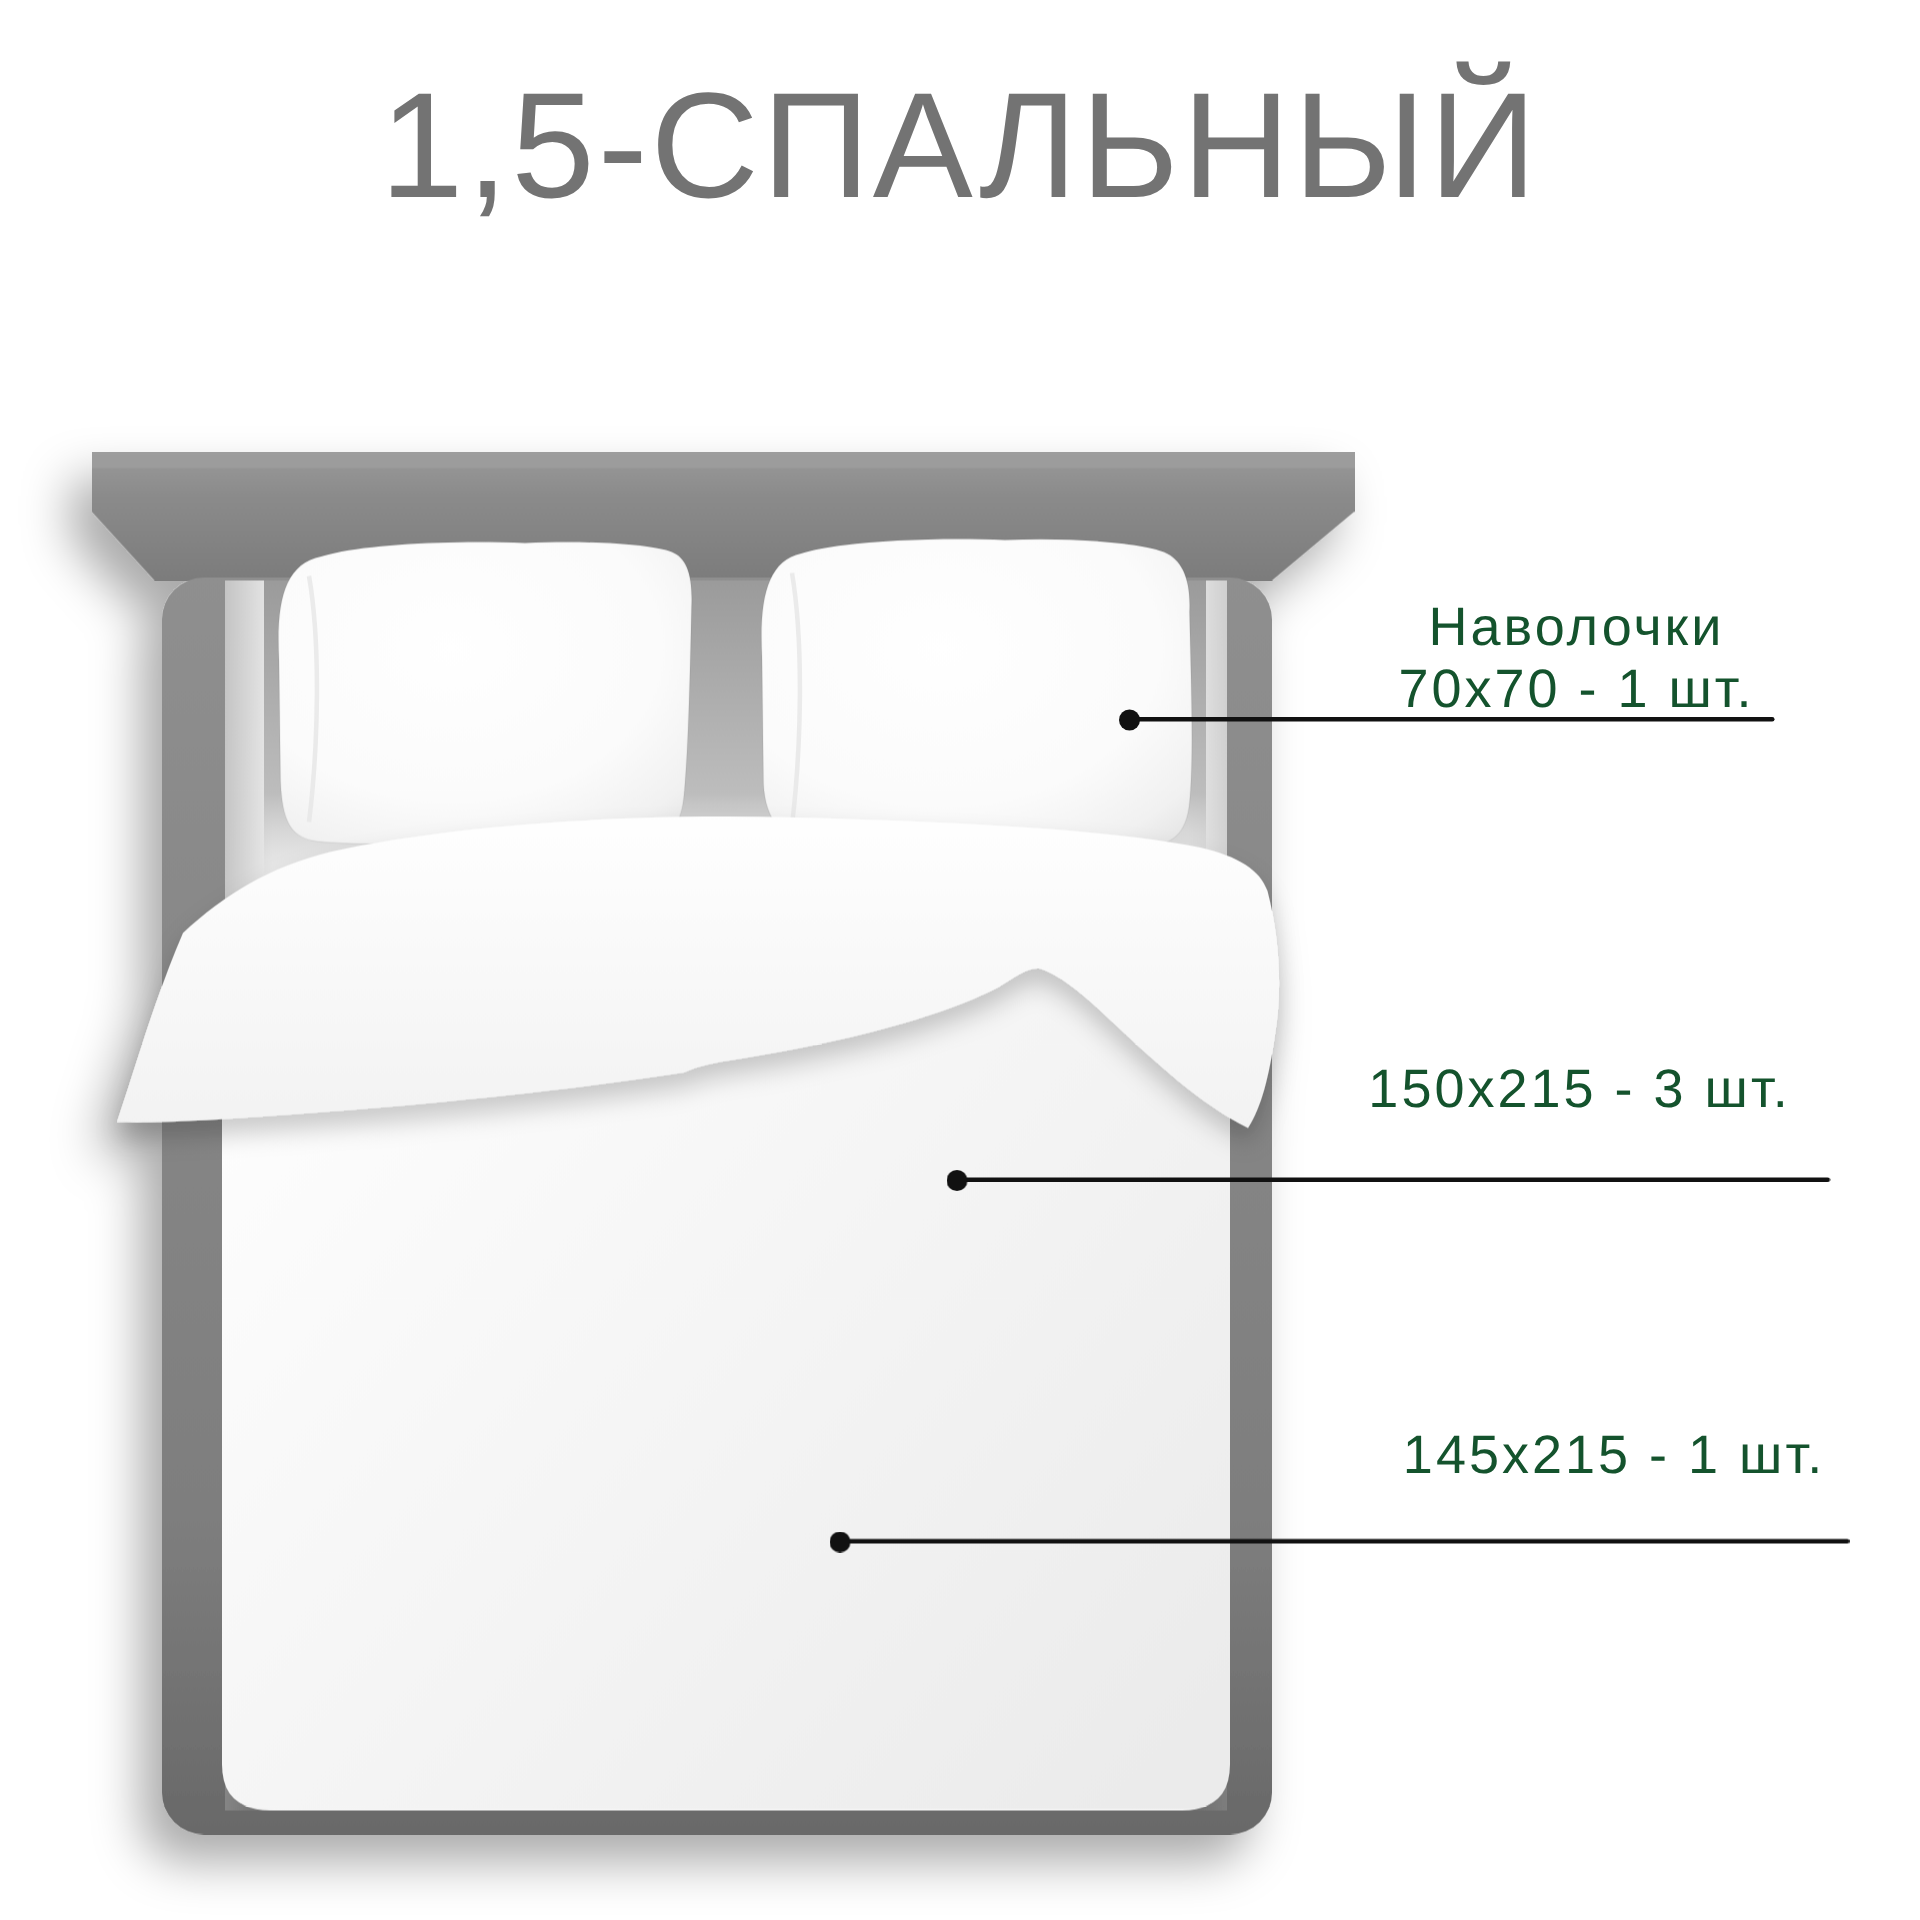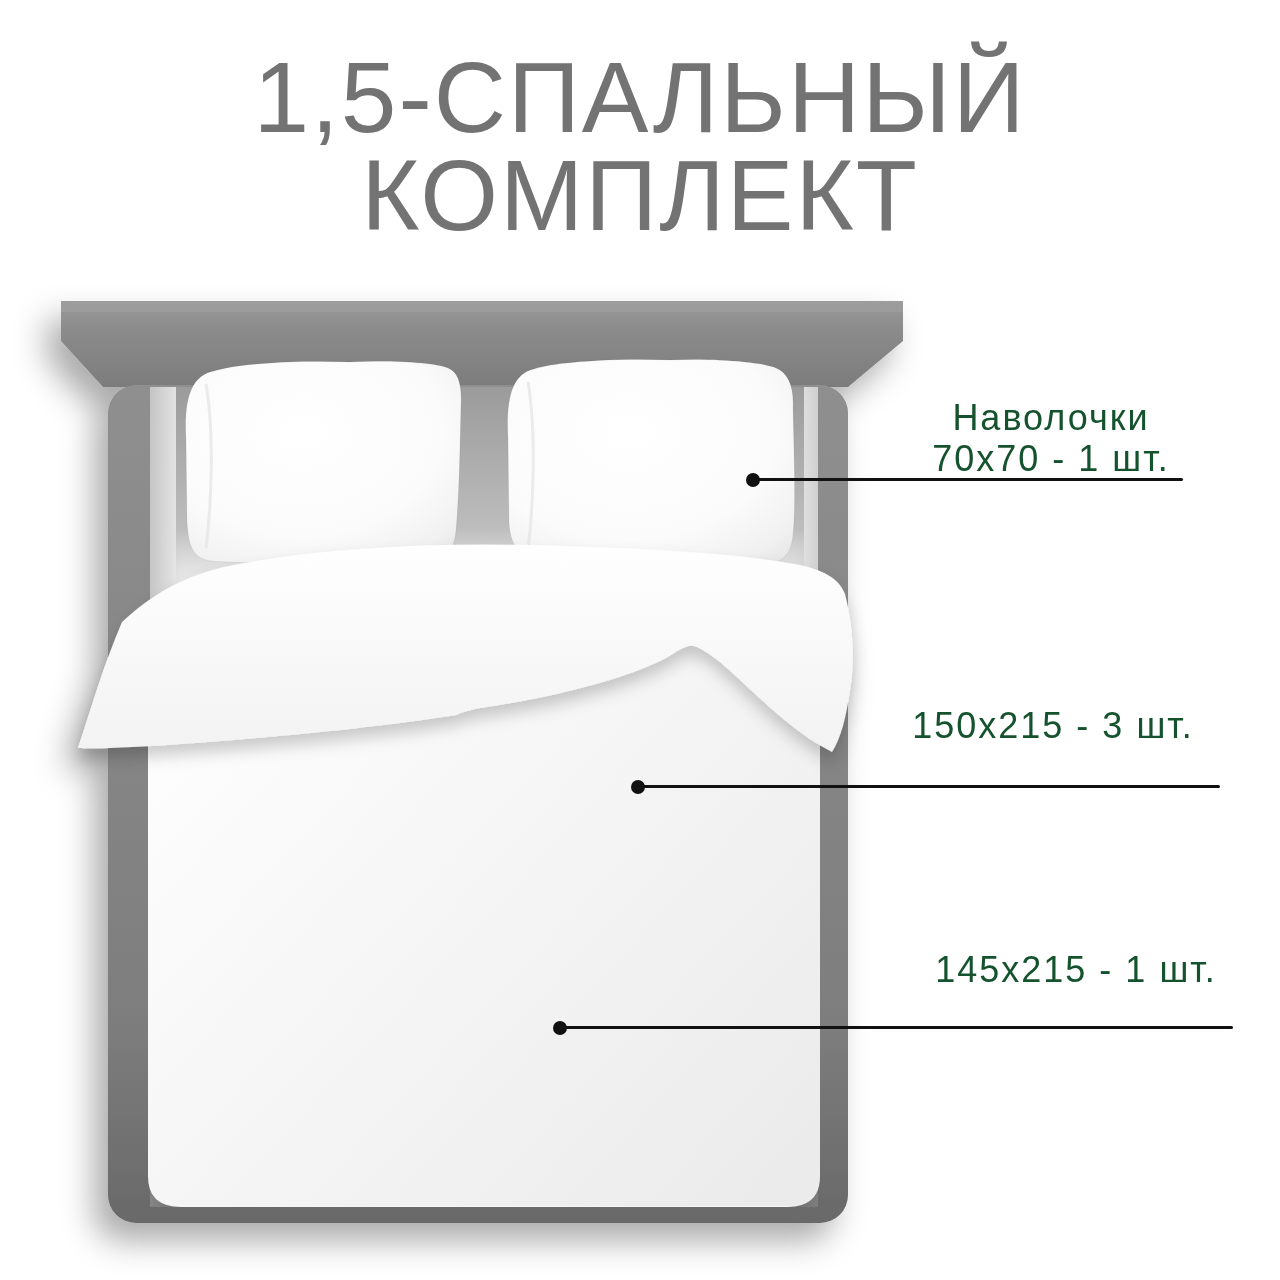--- a/index.html
+++ b/index.html
@@ -46,21 +46,20 @@
     border-radius: 50%;
   }
 </style>
 </head>
 <body>
 
 <div class="page">
 
   <div class="title">
     <div>1,5-СПАЛЬНЫЙ</div>
-    <div>КОМПЛЕКТ</div>
   </div>
 
   <svg class="bed-svg" width="1280" height="1280" viewBox="0 0 1280 1280">
     <defs>
       <filter id="bedShadow" x="-15%" y="-10%" width="135%" height="130%">
         <feDropShadow dx="-14" dy="18" stdDeviation="16" flood-color="#000000" flood-opacity="0.33"></feDropShadow>
       </filter>
       <filter id="foldShadow" x="-20%" y="-20%" width="140%" height="160%">
         <feDropShadow dx="0" dy="10" stdDeviation="8" flood-color="#000000" flood-opacity="0.20"></feDropShadow>
       </filter>

